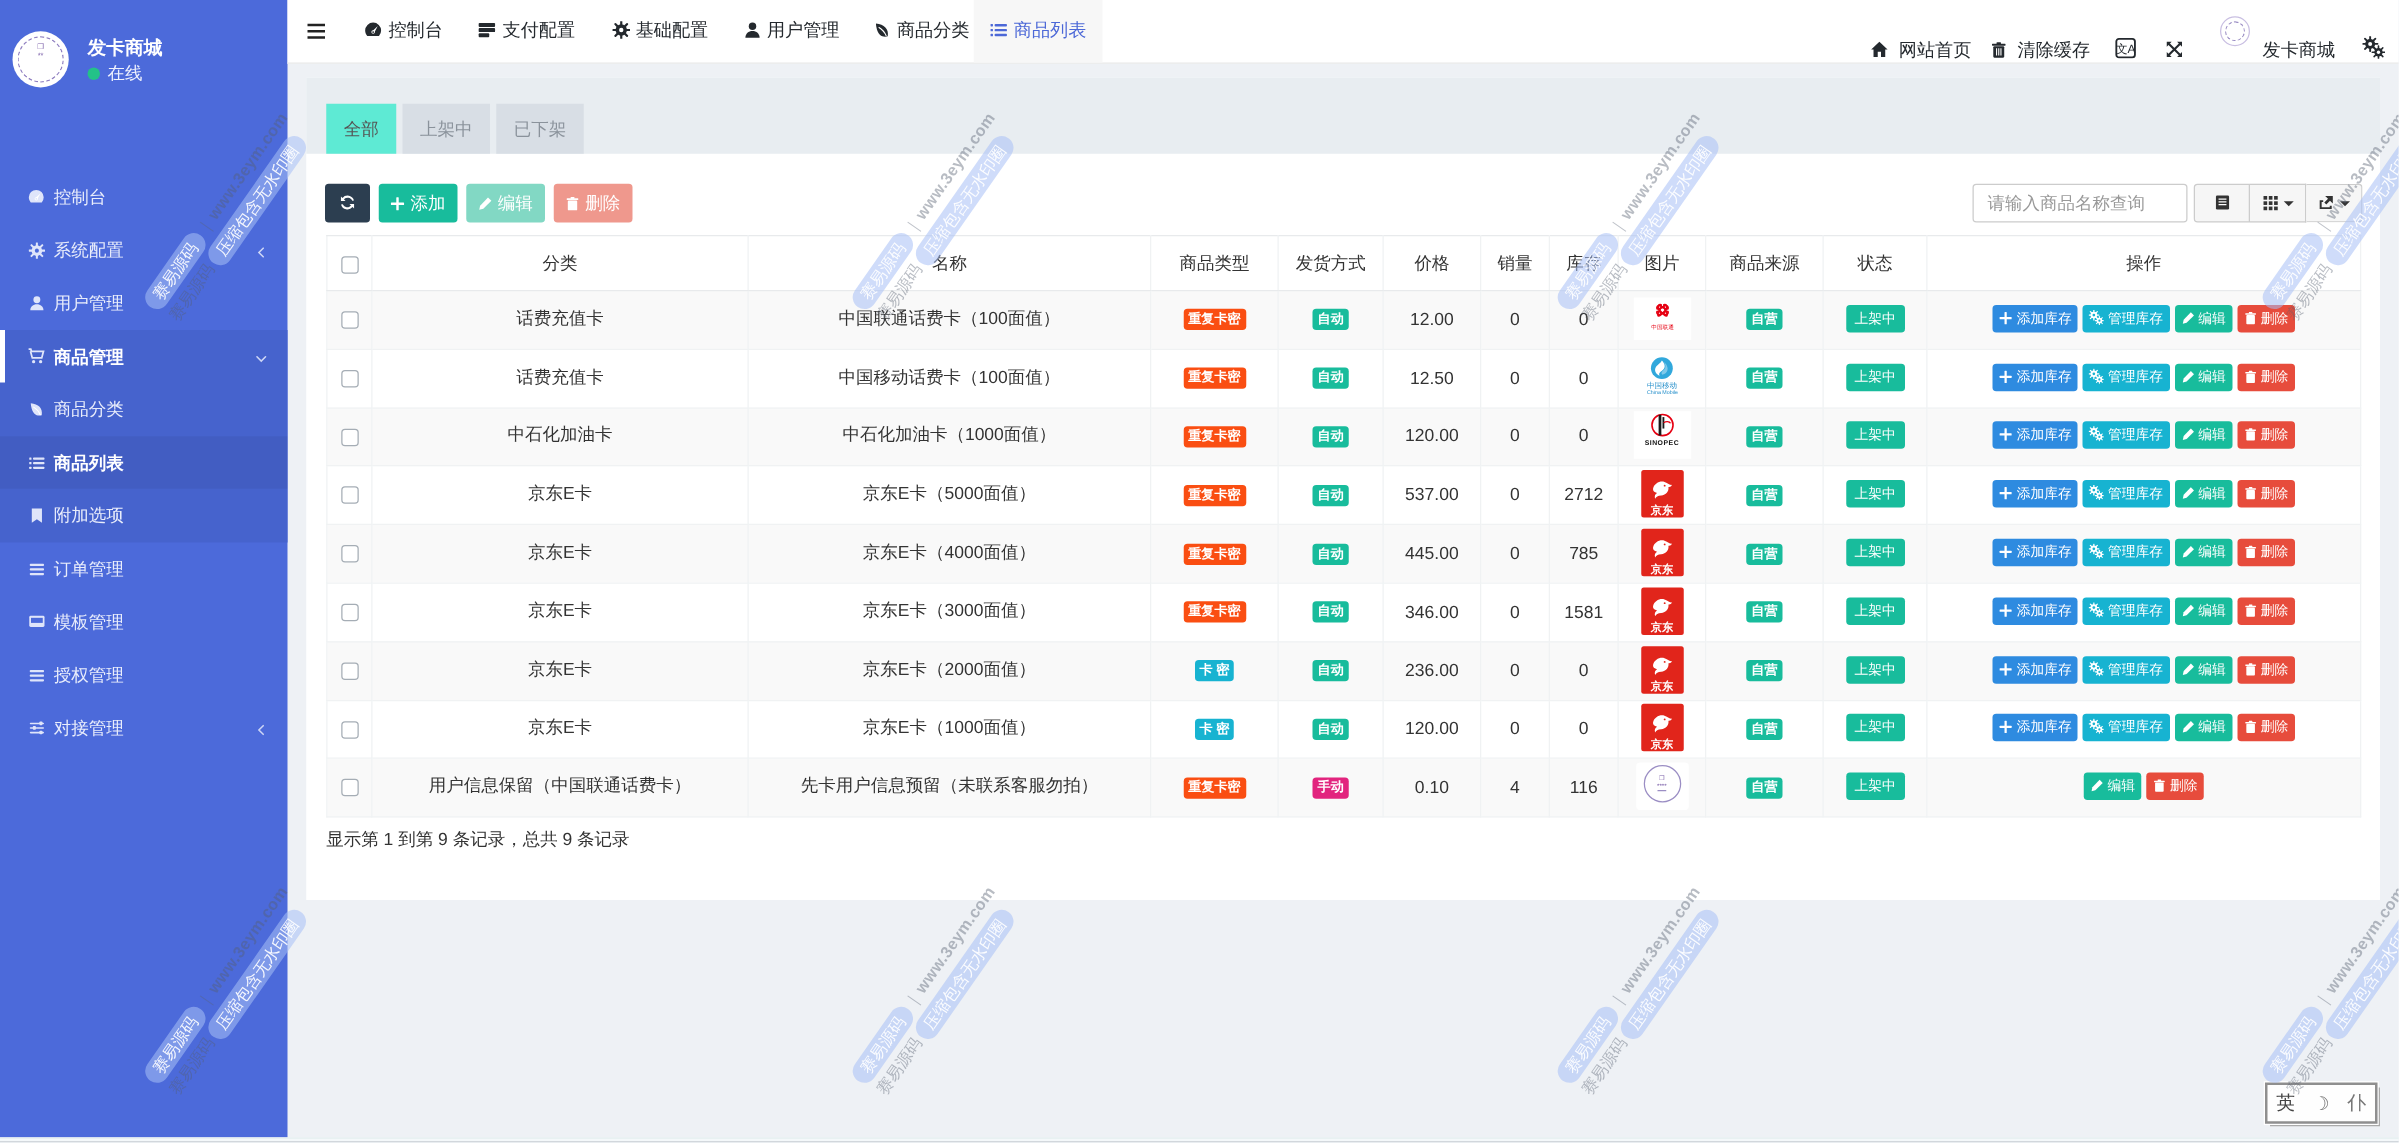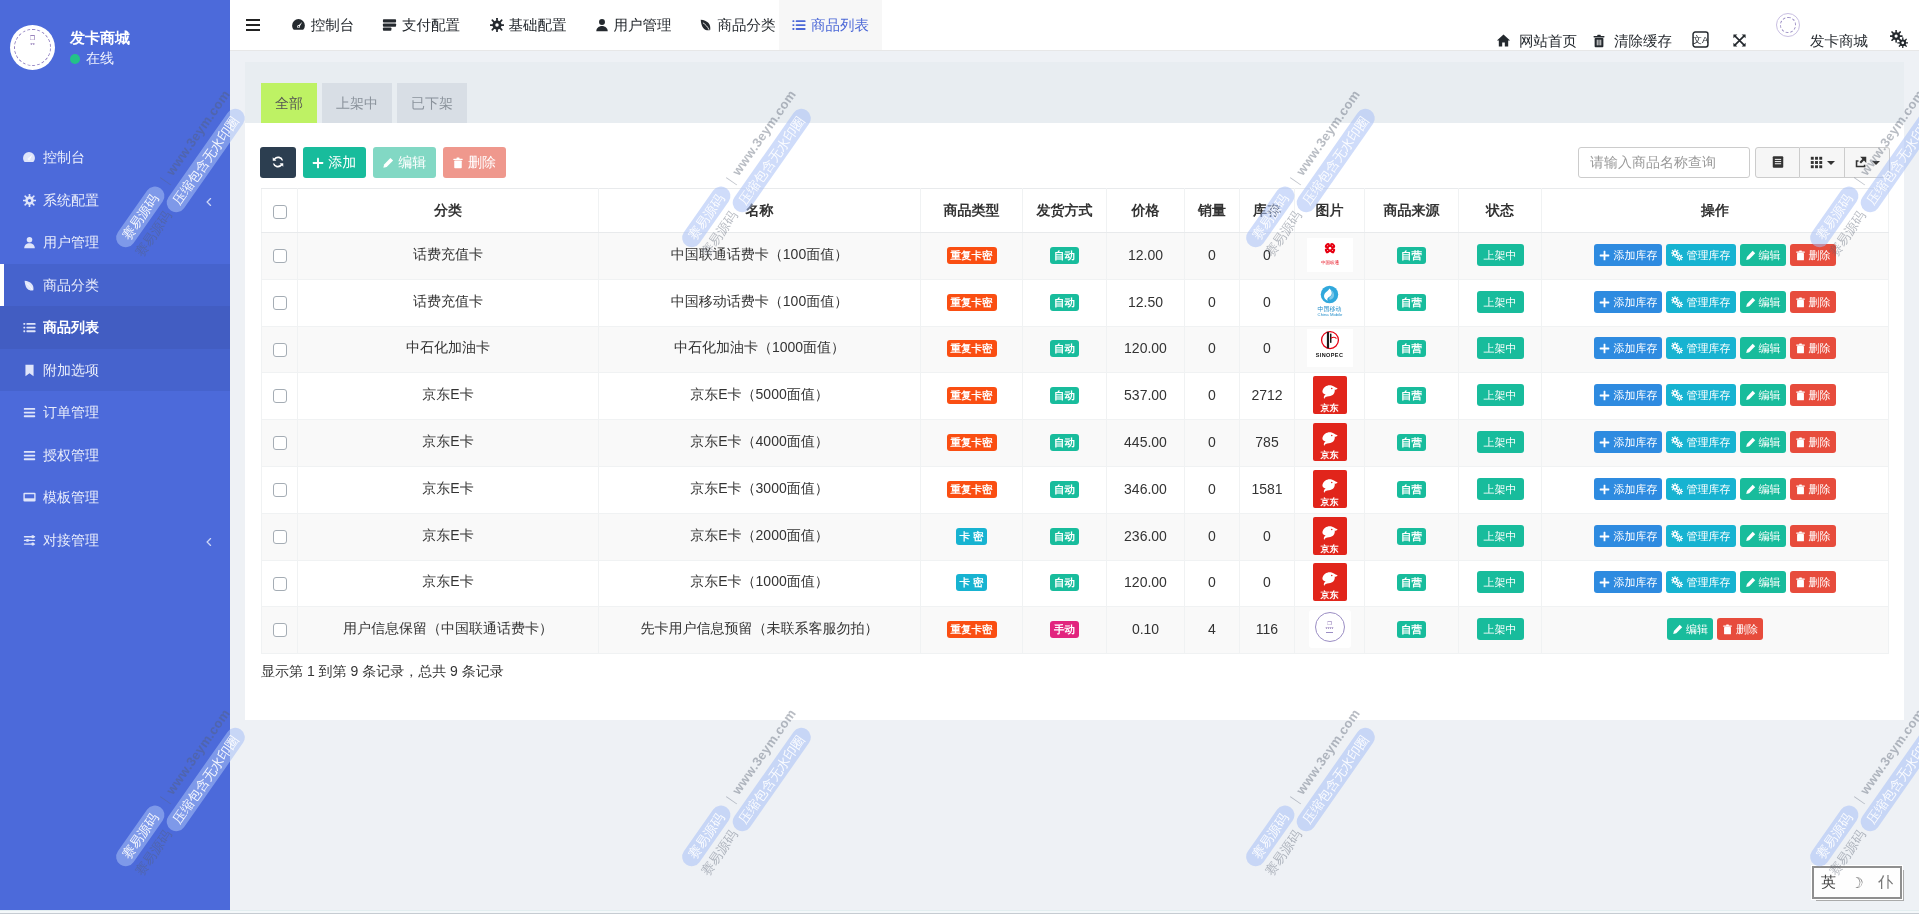--- a/index.html
+++ b/index.html
@@ -33,37 +33,37 @@
 .nitem.active { background:#f7f7f7; color:#4c68d7; }
 .nra { position:absolute; top:16px; height:50px; line-height:50px; white-space:nowrap; color:#24292e; font-size:14.5px; }
 .nra svg { margin-right:4px; }
 .avatar2 { position:absolute; top:13px; width:24px; height:24px; border-radius:50%; background:#fff; border:1px solid #c9bfe2; }
 .avatar2:after { content:""; position:absolute; left:3px; top:3px; right:3px; bottom:3px; border-radius:50%; border:1px dashed #9b8ec4; }
 
 
 #card { position:absolute; left:245px; top:62px; width:1659px; height:658px; background:#fff; z-index:4; }
 #cardhead { position:absolute; left:0; top:0; width:100%; height:61px; background:#e8edf1; }
 .tab { position:absolute; bottom:0; height:40px; line-height:40px; text-align:center; font-size:14px; }
-.tab.t1 { left:16px; width:56px; background:#bef264; color:#555; }
+.tab.t1 { left:16px; width:56px; background:#5eead4; color:#555; }
 .tab.t2 { left:77px; width:70px; background:#d8dee5; color:#8a929b; }
 .tab.t3 { left:152px; width:70px; background:#d8dee5; color:#8a929b; }
 
 
 #toolbar { position:absolute; left:15px; top:85px; height:31px; }
 .tbtn { display:inline-block; height:31px; line-height:31px; border-radius:3px; color:#fff; font-size:14px; text-align:center; vertical-align:top; }
 .tbtn svg { vertical-align:-2px; }
 #srch { position:absolute; left:1333px; top:85px; width:172px; height:31px; border:1px solid #ccc; border-radius:3px; background:#fff; color:#999; font-size:14px; line-height:29px; padding-left:11px; }
 #bgrp { position:absolute; left:1510px; top:85px; height:31px; }
 .gbtn { display:inline-block; width:45px; height:31px; background:#f6f6f6; border:1px solid #ccc; border-left:none; line-height:29px; text-align:center; color:#333; vertical-align:top; }
 .gbtn:first-child { border-left:1px solid #ccc; border-radius:3px 0 0 3px; }
 .gbtn:last-child { border-radius:0 3px 3px 0; }
 
 
 #tbl { position:absolute; left:16px; top:126px; width:1627px; border-collapse:collapse; table-layout:fixed; }
-#tbl th { height:44px; font-size:14px; color:#333; font-weight:bold; border:1px solid #f0f2f3; border-top:1px solid #e8eaec; border-bottom:1px solid #e8eaec; text-align:center; }
+#tbl th { height:44px; font-size:14px; color:#333; font-weight:normal; border:1px solid #f0f2f3; border-top:1px solid #e8eaec; border-bottom:1px solid #e8eaec; text-align:center; }
 #tbl td { height:46.8px; font-size:14px; color:#333; border:1px solid #f0f2f3; text-align:center; padding:0 0 2px 0; }
 #tbl tr.odd td { background:#f9f9f9; }
 .cb { display:inline-block; width:14px; height:14px; border:1.5px solid #a5adb5; border-radius:3px; background:#fff; vertical-align:middle; }
 .badge { display:inline-block; padding:3px 4px; border-radius:3px; color:#fff; font-size:10.5px; font-weight:bold; line-height:11px; }
 .stbtn { display:inline-block; padding:5px 7px; border-radius:3px; background:#18bc9c; color:#fff; font-size:11px; line-height:12px; }
 .opbtn { display:inline-block; padding:4px 5px; border-radius:3px; color:#fff; font-size:11px; line-height:14px; margin:0 2px; white-space:nowrap; }
 .opbtn svg { vertical-align:-1.5px; }
 #foot { position:absolute; left:16px; top:601px; font-size:14px; color:#333; }
 
 
@@ -111,20 +111,27 @@
             <rect x="7" y="-0.5" width="2" height="4.6" rx="0.8" transform="rotate(315 8 8)"></rect>
             <circle cx="8" cy="8" r="2" fill="#4c6ada"></circle>
           </svg></span><span>系统配置</span><span class="marrow"><svg viewBox="0 0 16 16" width="10" height="10" style="vertical-align:-2px;" fill="currentColor">
             <path d="M10.5 2.5L5 8l5.5 5.5" fill="none" stroke="currentColor" stroke-width="2" stroke-linecap="round"></path>
           </svg></span></div>
       <div class="mitem " style=""><span class="micon"><svg viewBox="0 0 16 16" width="13" height="13" style="vertical-align:-2px;" fill="currentColor">
             <circle cx="8" cy="4.6" r="3.4"></circle>
             <path d="M1.5 15c0-3.6 2.9-6 6.5-6s6.5 2.4 6.5 6z"></path>
           </svg></span><span>用户管理</span></div>
       <div class="mblock">
+        <div class="mitem mparent" style=""><span class="micon"><svg viewBox="0 0 16 16" width="14" height="14" style="vertical-align:-2px;" fill="currentColor">
+              <path d="M1 1.5h2l.6 2h11l-1.6 6h-8.6l-1.7-6" fill="none" stroke="currentColor" stroke-width="1.6"></path>
+              <circle cx="5.6" cy="13" r="1.5"></circle>
+              <circle cx="12" cy="13" r="1.5"></circle>
+            </svg></span><span>商品管理</span><span class="marrow"><svg viewBox="0 0 16 16" width="10" height="10" style="vertical-align:-2px;" fill="currentColor">
+              <path d="M2.5 5.5L8 11l5.5-5.5" fill="none" stroke="currentColor" stroke-width="2" stroke-linecap="round"></path>
+            </svg></span></div>
         <div class="mitem " style=""><span class="micon"><svg viewBox="0 0 16 16" width="13" height="13" style="vertical-align:-2px;" fill="currentColor">
               <path d="M2 2c0 0 .3 7.2 3.6 10.3 2 1.9 4.9 2.2 7.2 1.4C14 7 9.5 2.6 2 2z"></path>
               <path d="M4.5 5.5c2.5 1.5 5.5 4.5 7 8" stroke="#fff" stroke-width="1" fill="none"></path>
             </svg></span><span>商品分类</span></div>
         <div class="mitem mactive" style=""><span class="micon"><svg viewBox="0 0 16 16" width="13" height="13" style="vertical-align:-2px;" fill="currentColor">
               <rect x="0.5" y="2.5" width="2.2" height="2.2" rx="0.5"></rect>
               <rect x="4.2" y="2.5" width="11.3" height="2.2" rx="0.8"></rect>
               <rect x="0.5" y="7" width="2.2" height="2.2" rx="0.5"></rect>
               <rect x="4.2" y="7" width="11.3" height="2.2" rx="0.8"></rect>
               <rect x="0.5" y="11.5" width="2.2" height="2.2" rx="0.5"></rect>
@@ -133,28 +140,28 @@
         <div class="mitem " style=""><span class="micon"><svg viewBox="0 0 16 16" width="13" height="13" style="vertical-align:-2px;" fill="currentColor">
               <path d="M3 1h10v14l-5-3.5L3 15z"></path>
             </svg></span><span>附加选项</span></div>
       </div>
       <div class="mitem " style=""><span class="micon"><svg viewBox="0 0 16 16" width="13" height="13" style="vertical-align:-2px;" fill="currentColor">
             <rect x="1" y="2.5" width="14" height="2.2" rx="0.8"></rect>
             <rect x="1" y="7" width="14" height="2.2" rx="0.8"></rect>
             <rect x="1" y="11.5" width="14" height="2.2" rx="0.8"></rect>
           </svg></span><span>订单管理</span></div>
       <div class="mitem " style=""><span class="micon"><svg viewBox="0 0 16 16" width="13" height="13" style="vertical-align:-2px;" fill="currentColor">
+            <rect x="0.5" y="2" width="15" height="11" rx="1.4"></rect>
+            <rect x="2.2" y="4" width="11.6" height="5" fill="#4c6ada"></rect>
+          </svg></span><span>模板管理</span></div>
+      <div class="mitem " style=""><span class="micon"><svg viewBox="0 0 16 16" width="13" height="13" style="vertical-align:-2px;" fill="currentColor">
             <rect x="1" y="2.5" width="14" height="2.2" rx="0.8"></rect>
             <rect x="1" y="7" width="14" height="2.2" rx="0.8"></rect>
             <rect x="1" y="11.5" width="14" height="2.2" rx="0.8"></rect>
           </svg></span><span>授权管理</span></div>
-      <div class="mitem " style=""><span class="micon"><svg viewBox="0 0 16 16" width="13" height="13" style="vertical-align:-2px;" fill="currentColor">
-            <rect x="0.5" y="2" width="15" height="11" rx="1.4"></rect>
-            <rect x="2.2" y="4" width="11.6" height="5" fill="#4c6ada"></rect>
-          </svg></span><span>模板管理</span></div>
       <div class="mitem " style=""><span class="micon"><svg viewBox="0 0 16 16" width="13" height="13" style="vertical-align:-2px;" fill="currentColor">
             <rect x="1" y="2.6" width="14" height="1.6" rx="0.8"></rect>
             <rect x="10.5" y="1.5" width="3" height="3.6" rx="0.8"></rect>
             <rect x="1" y="7.1" width="14" height="1.6" rx="0.8"></rect>
             <rect x="4" y="6" width="3" height="3.6" rx="0.8"></rect>
             <rect x="1" y="11.6" width="14" height="1.6" rx="0.8"></rect>
             <rect x="10.5" y="10.5" width="3" height="3.6" rx="0.8"></rect>
           </svg></span><span>对接管理</span><span class="marrow"><svg viewBox="0 0 16 16" width="10" height="10" style="vertical-align:-2px;" fill="currentColor">
             <path d="M10.5 2.5L5 8l5.5 5.5" fill="none" stroke="currentColor" stroke-width="2" stroke-linecap="round"></path>
           </svg></span></div>

